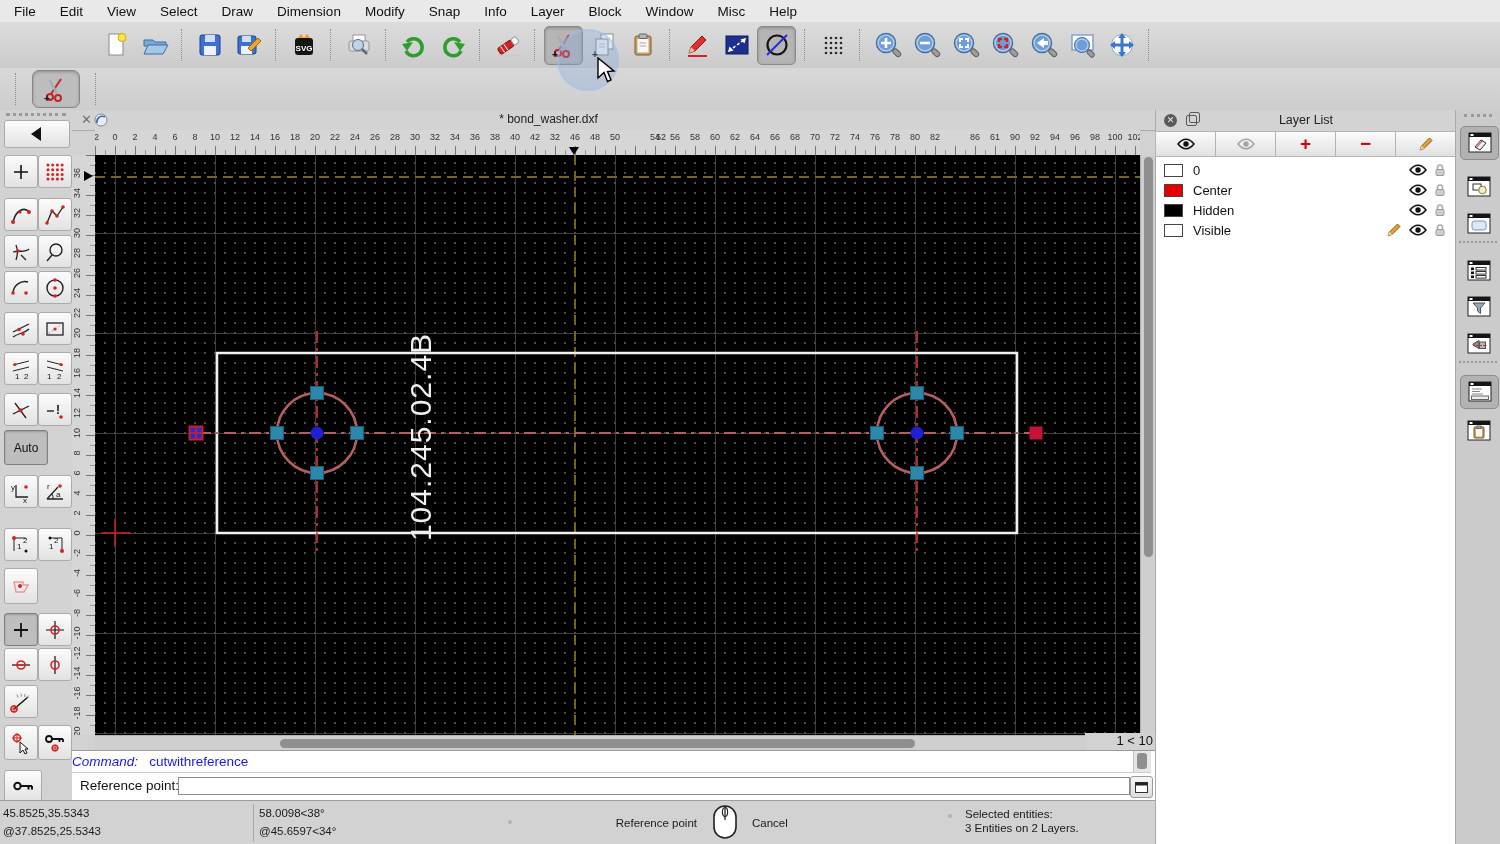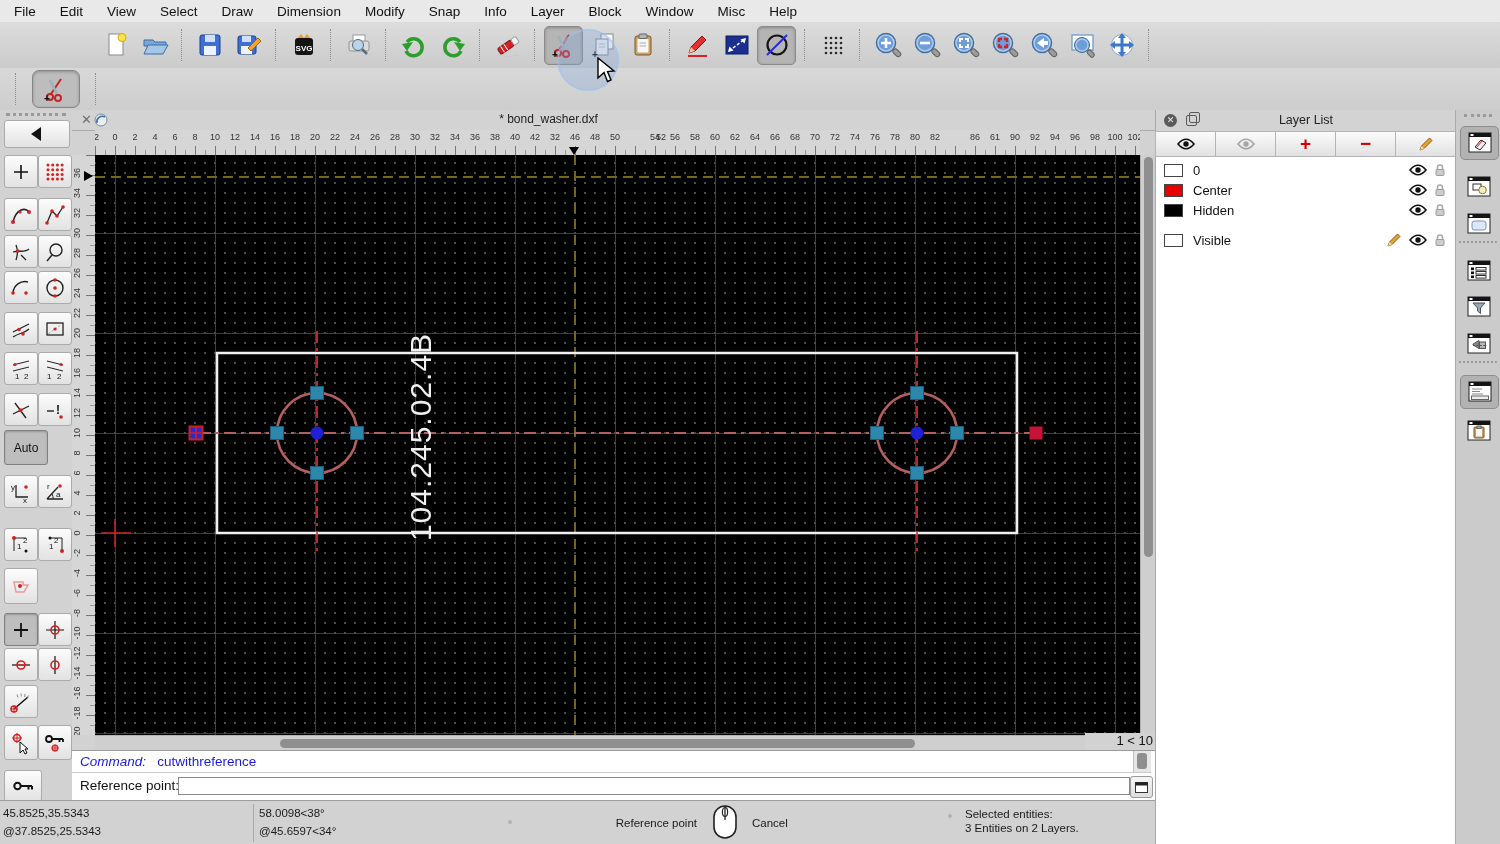--- a/index.html
+++ b/index.html
@@ -56,21 +56,21 @@
     background-position:-5px 3px,20px 0,0 78px;}
   #hscroll{left:95px;top:735px;width:990px;height:15px;background:#cfcfcf;border-top:1px solid #b2b2b2;}
   #hscroll-thumb{position:absolute;left:185px;top:3px;width:635px;height:9px;background:#8f8f8f;border-radius:4.5px;}
   #vscroll{left:1140px;top:155px;width:15px;height:580px;background:#cfcfcf;border-left:1px solid #b2b2b2;}
   #vscroll-thumb{position:absolute;left:3px;top:2px;width:9px;height:400px;background:#8f8f8f;border-radius:4.5px;}
   #scale-label{left:1085px;top:733px;width:68px;height:28px;background:#d2d2d2;text-align:right;
            font-size:13px;color:#111;padding-right:2px;}
   
   #cmdpanel{left:72px;top:750px;width:1083px;height:50px;background:#fff;border-top:1px solid #9a9a9a;}
   #cmd-history{position:absolute;left:0;top:0;width:1061px;height:21px;border-bottom:1px solid #ccc;
-           font-size:13.5px;padding-left:8px;line-height:21px;color:#1a1adf;}
+           font-size:13.5px;line-height:21px;color:#1a1adf;}
   #cmd-prompt{font-style:italic;}
   #cmd-vscroll{position:absolute;left:1061px;top:0;width:17px;height:21px;background:#e6e6e6;border-left:1px solid #c0c0c0;border-bottom:1px solid #ccc;}
   #cmd-vscroll-thumb{position:absolute;left:3px;top:2px;width:10px;height:16px;background:#8f8f8f;border-radius:3px;}
   #cmd-label{position:absolute;left:8px;top:27px;font-size:13.5px;color:#111;}
   #cmd-input{position:absolute;left:106px;top:26px;width:946px;height:16px;border:1px solid #8a8a8a;
            font-size:13px;font-family:"Liberation Sans",sans-serif;padding:0 2px;}
   #cmd-dock-btn{position:absolute;left:1058px;top:25px;width:21px;height:20px;background:linear-gradient(#f6f6f6,#ddd);
            border:1px solid #9a9a9a;border-radius:3px;display:flex;align-items:center;justify-content:center;}
   
   #statusbar{left:0;top:800px;width:1155px;height:44px;background:#d2d2d2;border-top:1px solid #9e9e9e;font-size:11.5px;color:#1a1a1a;}
@@ -929,21 +929,21 @@
               </svg>
             </span>
             <span>
               <svg width="12" height="14" viewBox="0 0 12 14">
                 <path d="M3.5 6.5 V4.5 a2.5 2.5 0 0 1 5 0 V6.5" fill="none" stroke="#ababab" stroke-width="1.6"></path>
                 <rect x="2" y="6.5" width="8" height="6" rx="1" fill="#cdcdcd" stroke="#9a9a9a"></rect>
               </svg>
             </span>
           </span>
         </div>
-        <div class="layer-row" style="top: 120px;">
+        <div class="layer-row" style="top: 110px;">
           <span class="layer-swatch" style="background: rgb(255, 255, 255);"></span>
           <span class="layer-name">Visible</span>
           <span class="layer-icons">
             <span>
               <svg width="16" height="16" viewBox="0 0 16 16">
                 <path d="M2 14 l1.5 -4 8 -8 2.5 2.5 -8 8z" fill="#e0a23a" stroke="#8a5a10"></path>
                 <path d="M2 14 l4 -1.5 -2.5 -2.5z" fill="#f5d9a8"></path>
               </svg>
             </span>
             <span>

